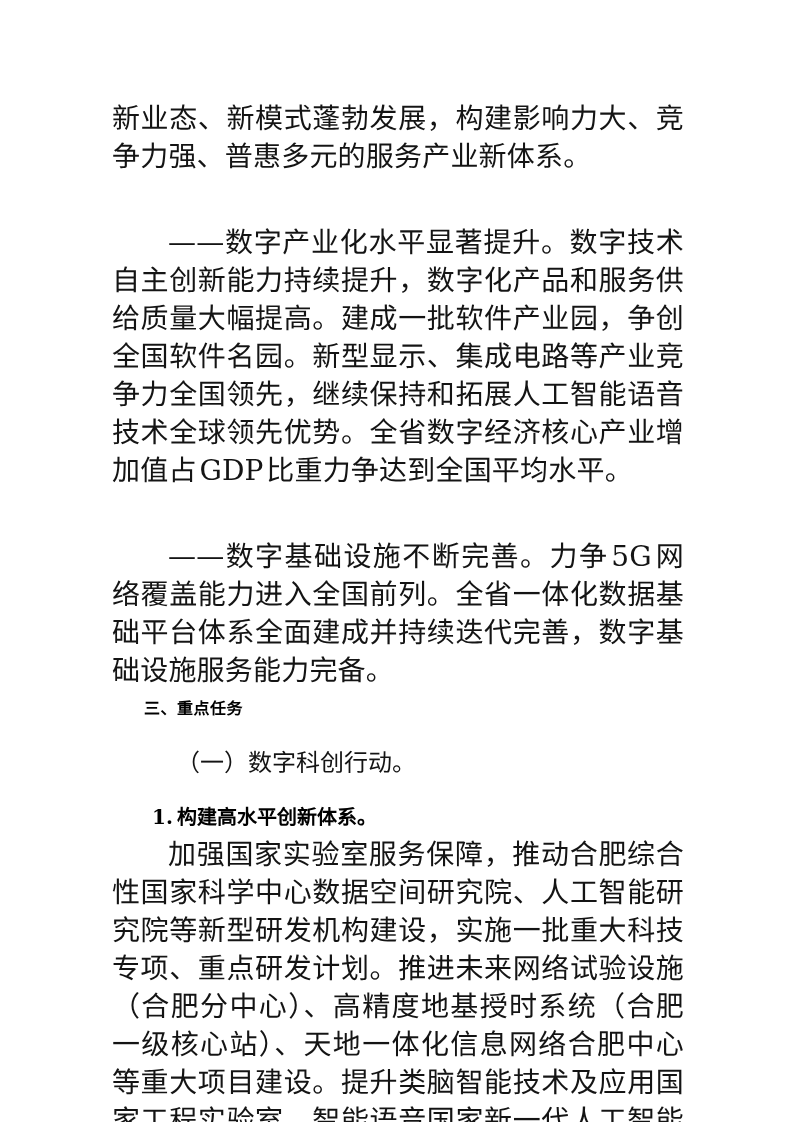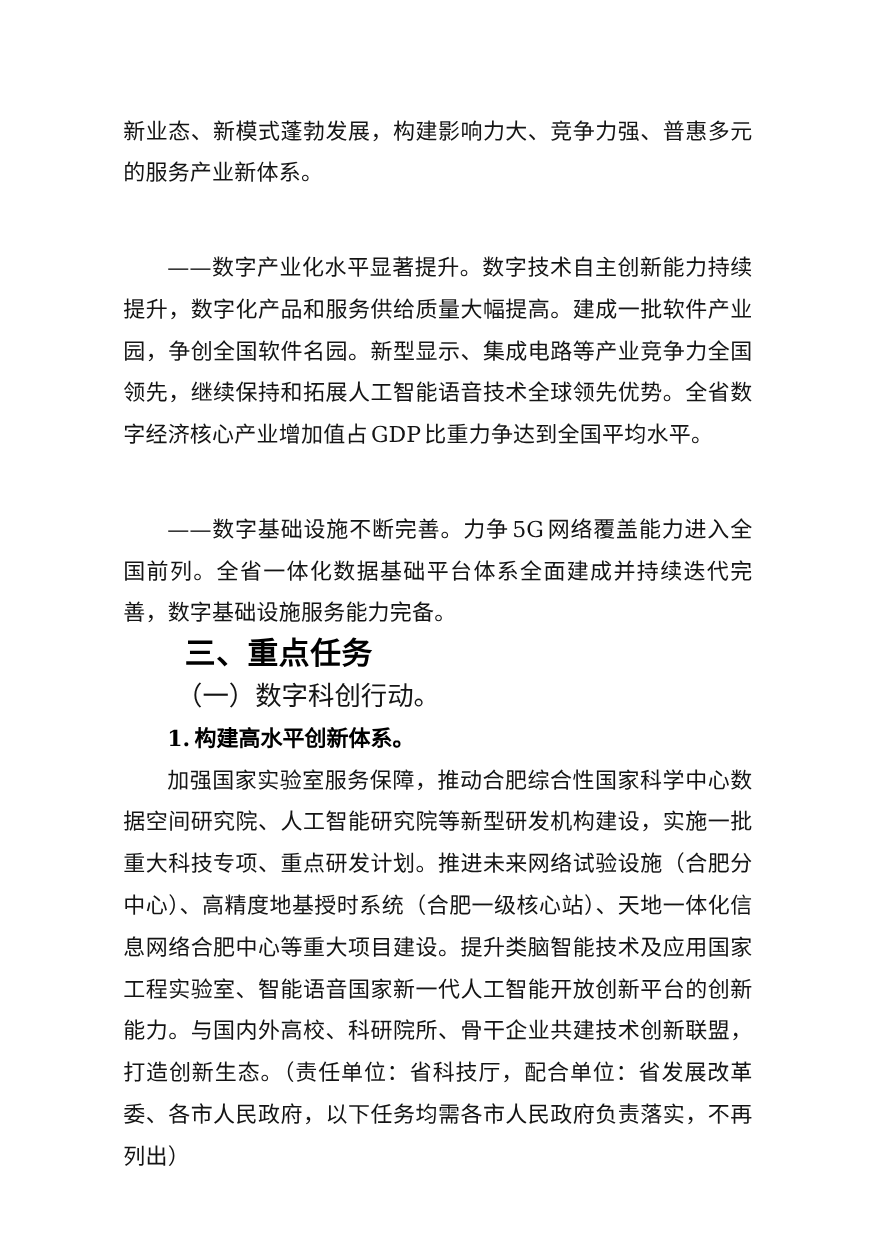--- a/index.html
+++ b/index.html
@@ -27,21 +27,21 @@
   .textblock {
     position: absolute;
     left: 112px;
     top: 100px;
     width: 572px;
   }
 
   
   .para {
     font-family: "DejaVu Serif", "Liberation Serif", serif;
-    font-size: 20px;
+    font-size: 28px;
     line-height: 38px;
     text-align: justify;
     text-align-last: left;
     text-justify: inter-ideograph;
     margin: 0;
     letter-spacing: 0.2px;
     color: #141414;
     font-weight: 400;
   }
 
@@ -57,35 +57,35 @@
 
   
   .para.dash {
     text-indent: 2em;
     margin-top: 48px;
   }
 
   
   .h-section {
     font-family: "DejaVu Sans", "Liberation Sans", sans-serif;
-    font-size: 28px;
+    font-size: 16px;
     line-height: 38px;
     font-weight: 700;
     margin: 0;
     text-indent: 2em;
     letter-spacing: 0.5px;
     color: #000000;
   }
 
   .h-sub {
     font-family: "DejaVu Serif", "Liberation Serif", serif;
     font-size: 24px;
     line-height: 38px;
     font-weight: 400;
-    margin: 0;
+    margin: 16px;
     text-indent: 2em;
     color: #141414;
   }
 
   .h-item {
     font-family: "DejaVu Serif", "Liberation Serif", serif;
     font-size: 20px;
     line-height: 38px;
     font-weight: 700;
     margin: 0;

